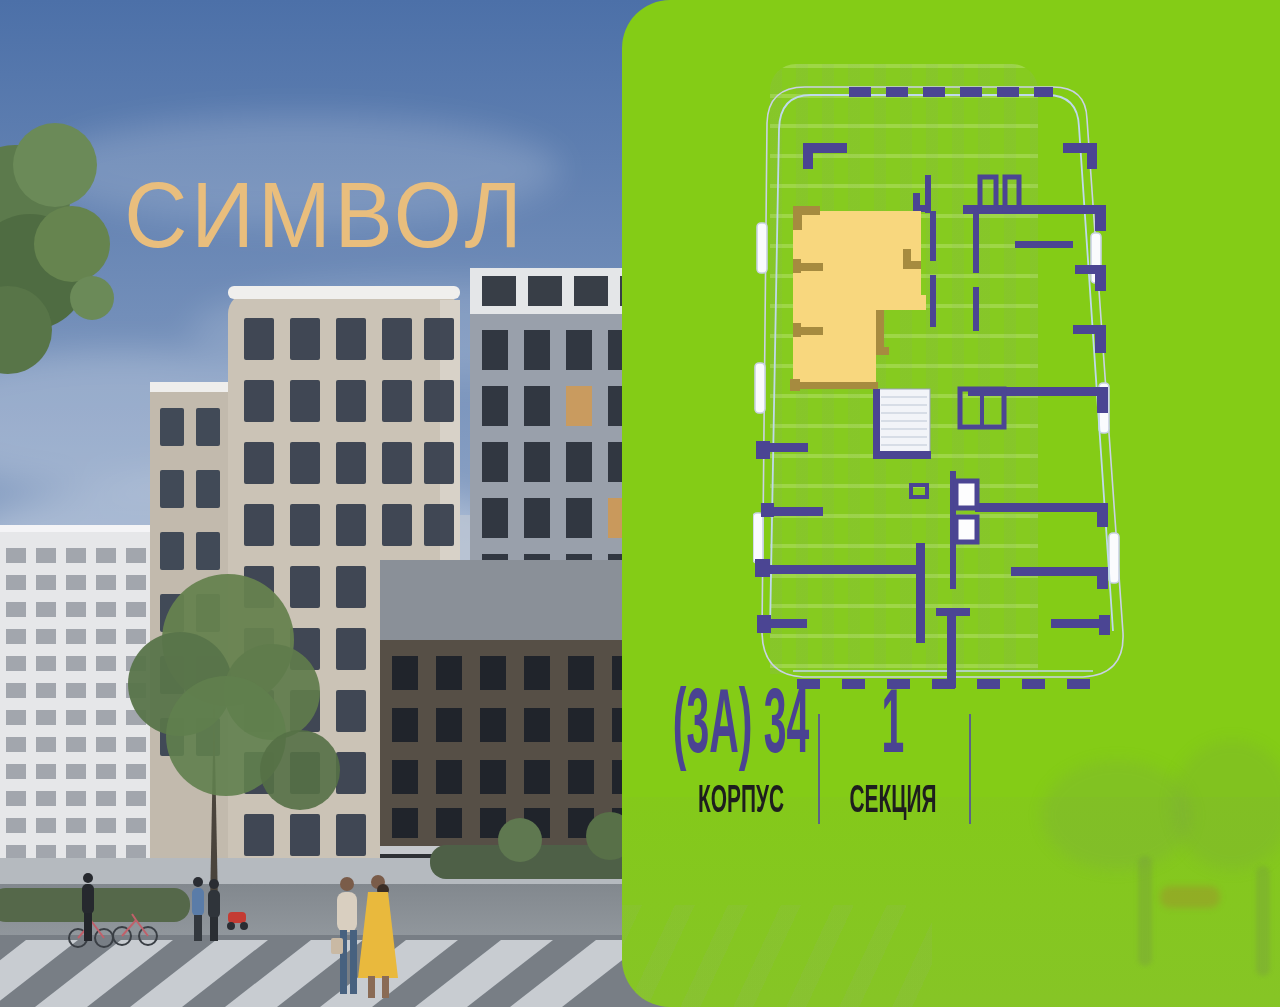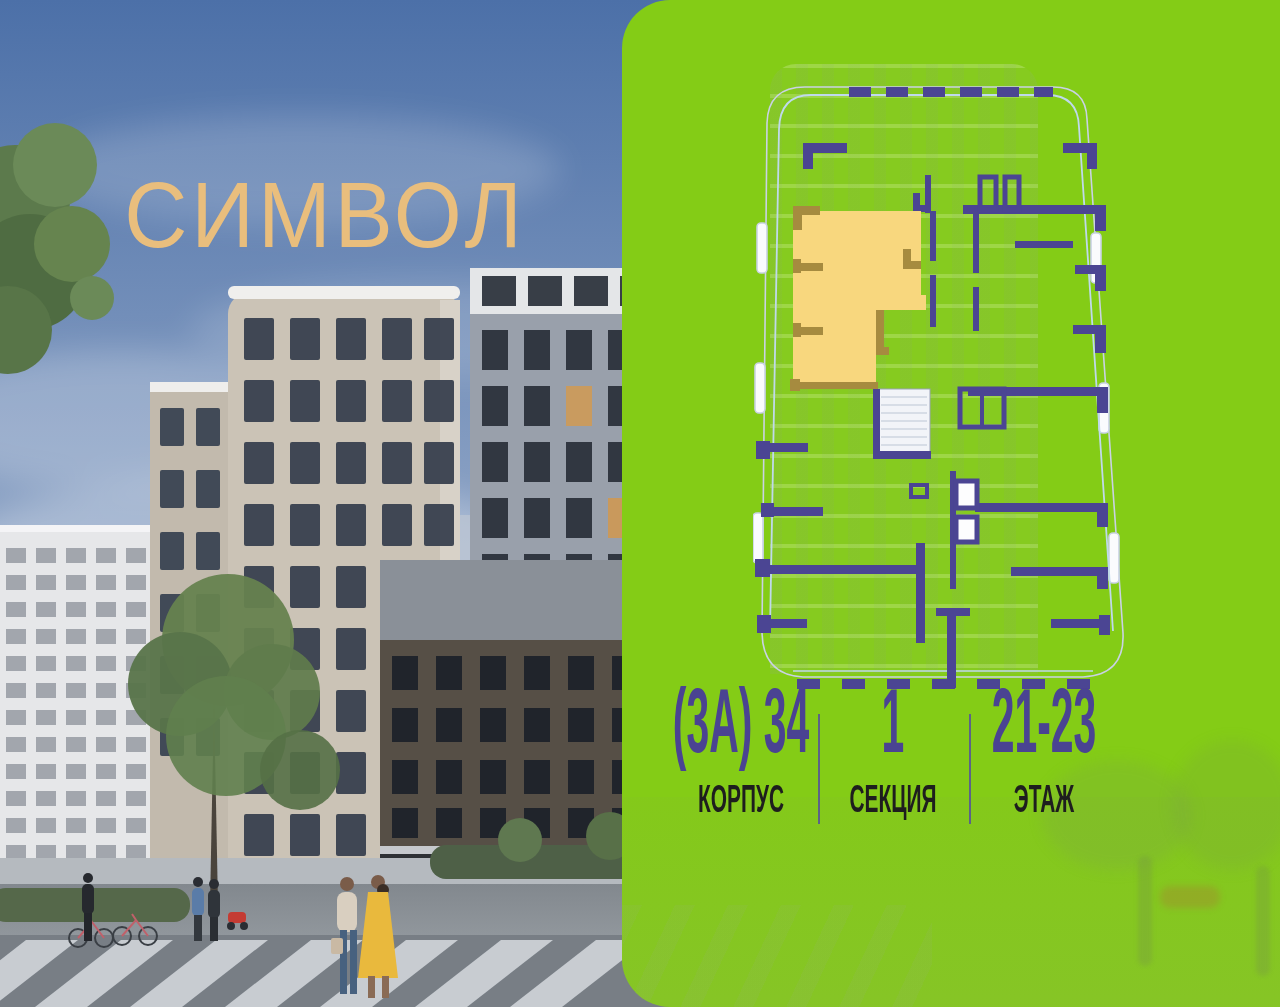--- a/index.html
+++ b/index.html
@@ -428,18 +428,14 @@
     <div class="col c1">
       <span class="num">(3А) 34</span>
       <span class="lbl">КОРПУС</span>
     </div>
     <div class="divider d1"></div>
     <div class="col c2">
       <span class="num">1</span>
       <span class="lbl">СЕКЦИЯ</span>
     </div>
     <div class="divider d2"></div>
-    <div class="col c3">
-      <span class="num">21-23</span>
-      <span class="lbl">ЭТАЖ</span>
-    </div>
   </div>
 </div>
 
 </body></html>

